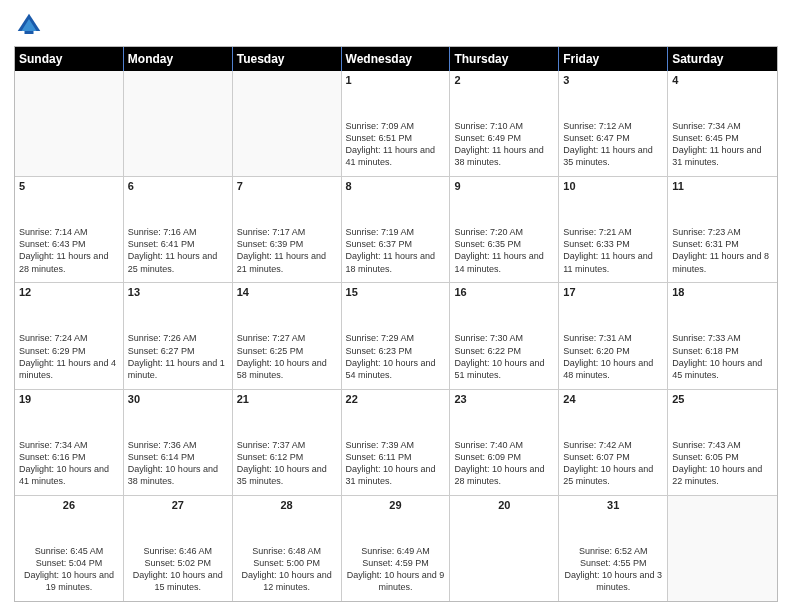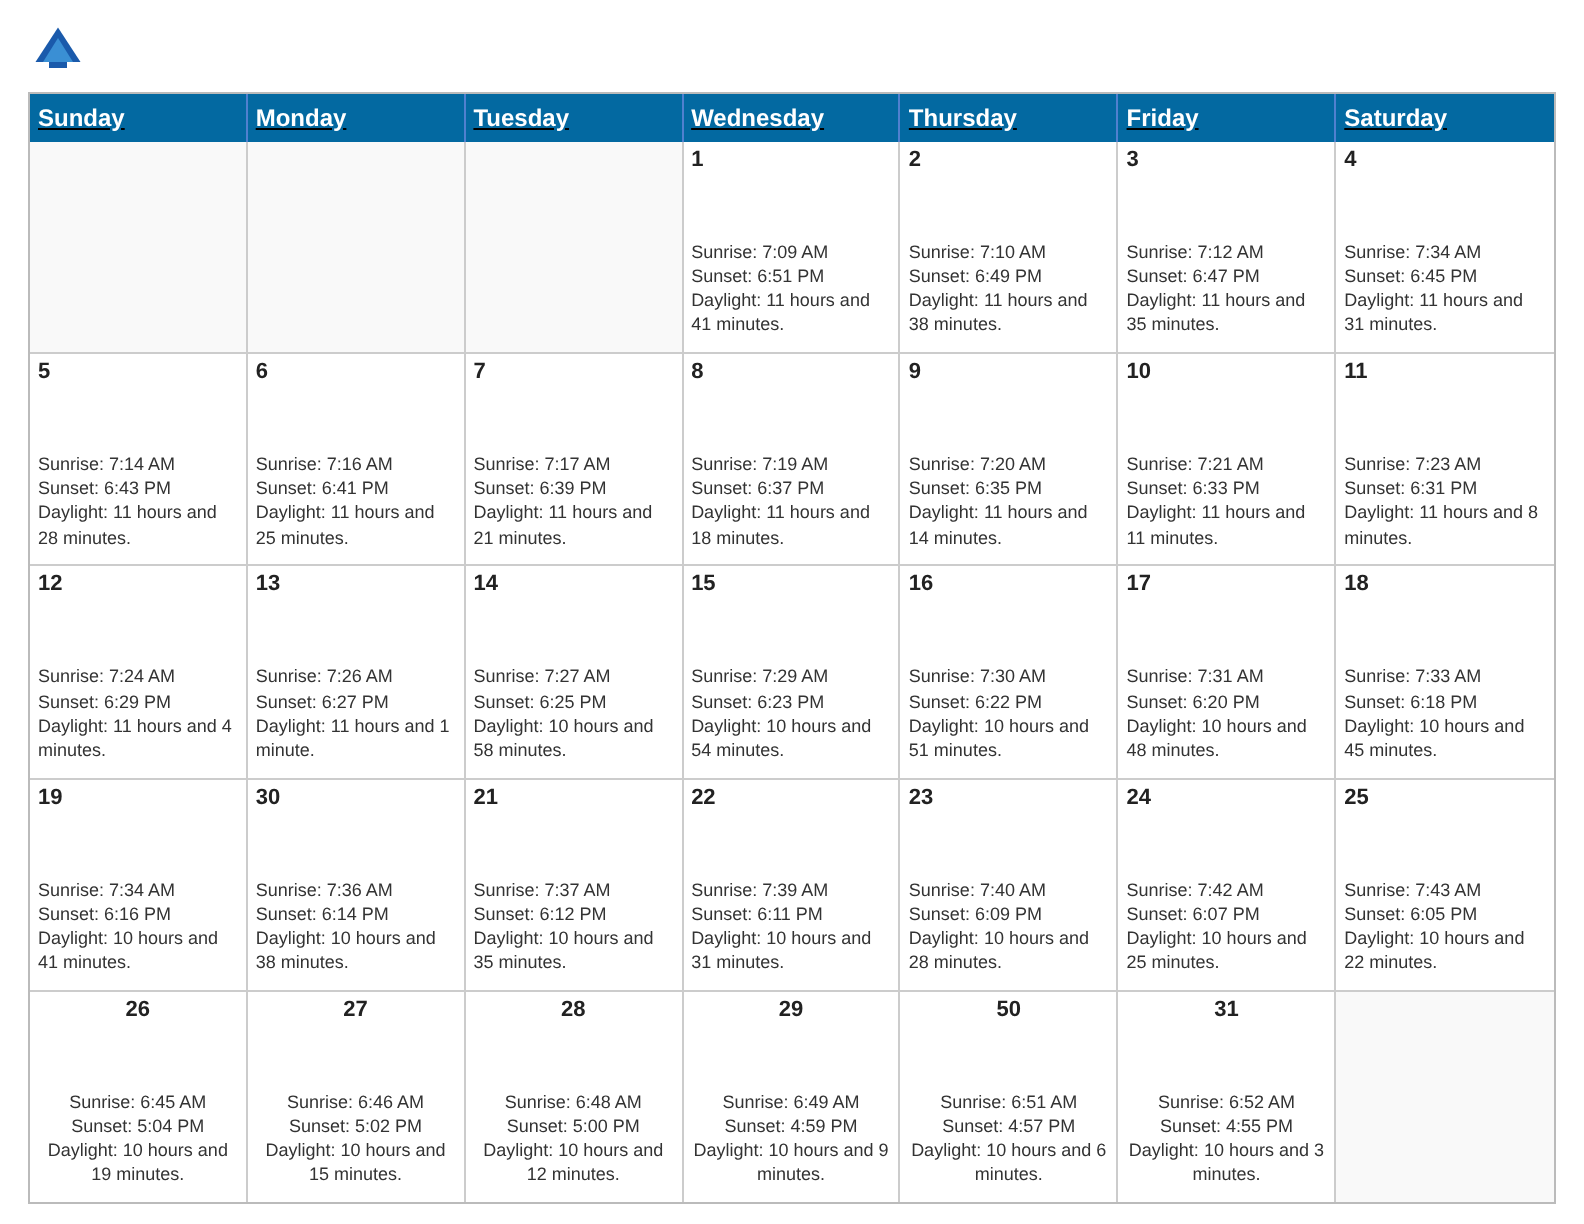--- a/index.html
+++ b/index.html
@@ -57,22 +57,21 @@
       color: #222;
       line-height: 1.1;
     }
     .location {
       font-size: 14px;
       color: #444;
     }
     .cal-header {
       display: grid;
       grid-template-columns: repeat(7, 1fr);
-      background: #0369a1;
-      text-decoration: underline;
+      background: #000000;
     }
     .cal-header-cell {
       color: #fff;
       font-size: 12px;
       font-weight: bold;
       padding: 5px 4px;
       text-align: left;
       border-right: 1px solid #5080cf;
     }
     .cal-header-cell:last-child { border-right: none; }
@@ -331,24 +330,21 @@
 Sunset: 5:00 PM
 Daylight: 10 hours and 12 minutes.</div>
           </div>
           <div class="cal-cell">
             <div class="day-num">29</div>
             <div class="cell-info">Sunrise: 6:49 AM
 Sunset: 4:59 PM
 Daylight: 10 hours and 9 minutes.</div>
           </div>
           <div class="cal-cell">
-            <div class="day-num">50</div>
-            <div class="cell-info">Sunrise: 6:51 AM
-Sunset: 4:57 PM
-Daylight: 10 hours and 6 minutes.</div>
+            <div class="day-num">20</div>
           </div>
           <div class="cal-cell">
             <div class="day-num">31</div>
             <div class="cell-info">Sunrise: 6:52 AM
 Sunset: 4:55 PM
 Daylight: 10 hours and 3 minutes.</div>
           </div>
           <div class="cal-cell empty"></div>
         </div>
       </div>

